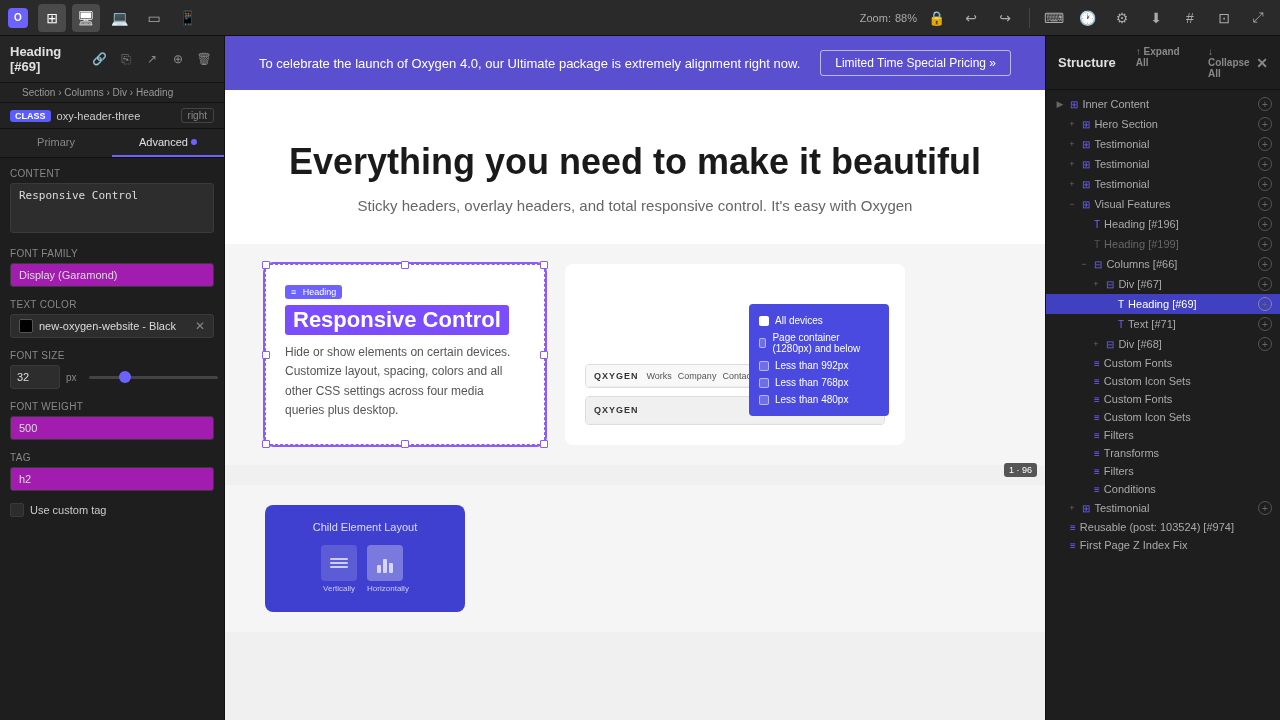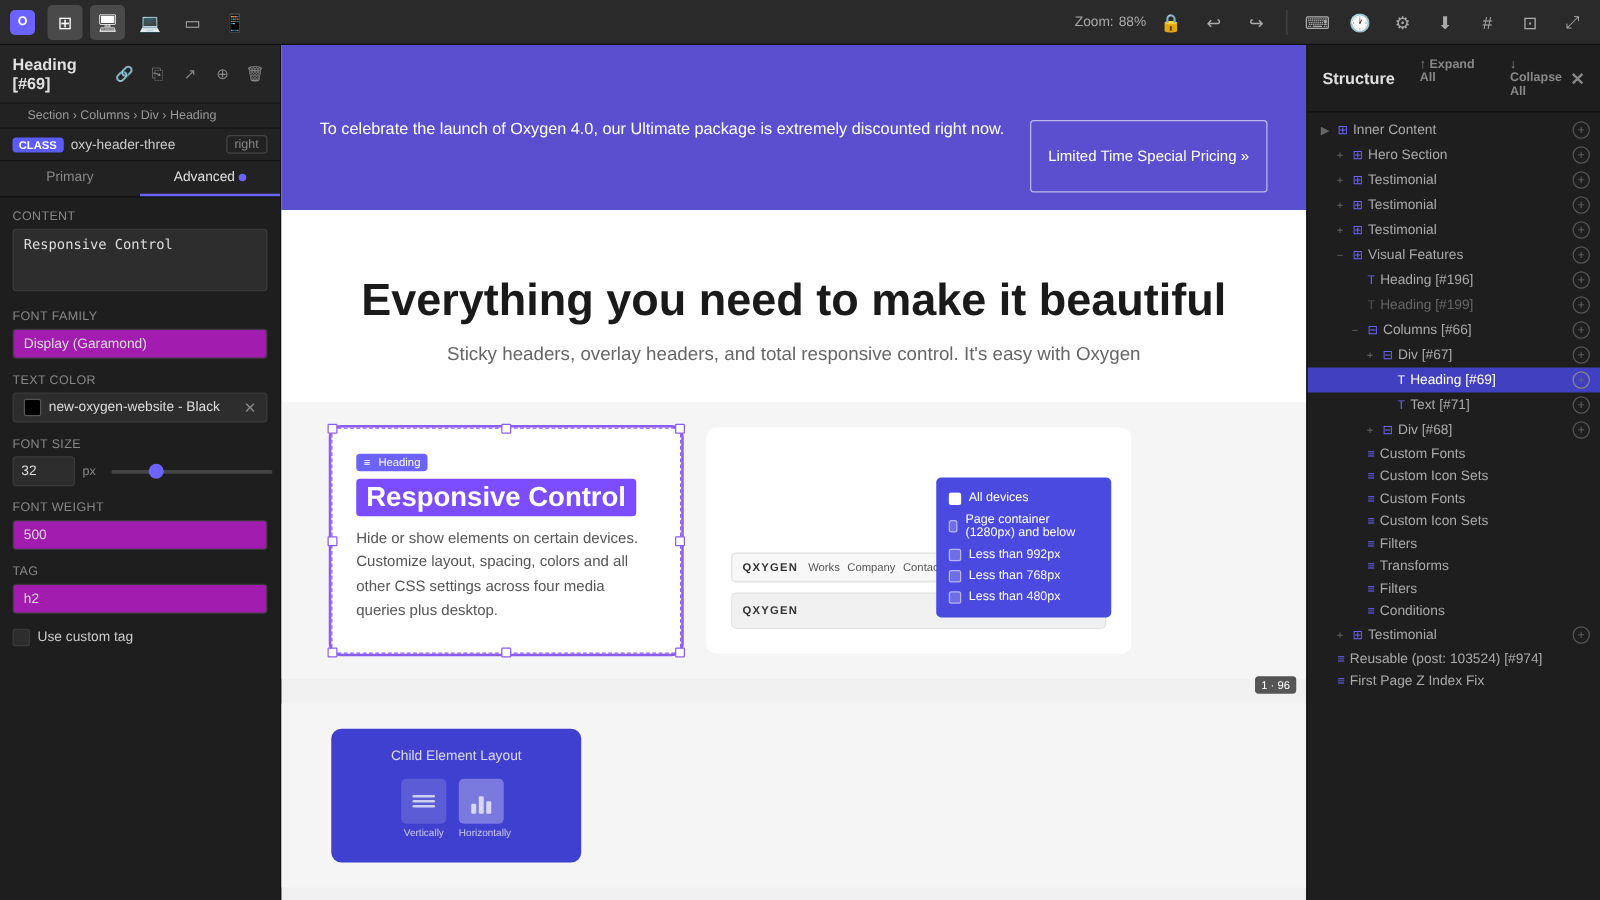--- a/index.html
+++ b/index.html
@@ -269,26 +269,25 @@
       font-size: 13px;
       display: flex;
       align-items: center;
       justify-content: center;
       gap: 20px;
     }
     .site-banner .cta-btn {
       background: transparent;
       border: 1px solid rgba(255,255,255,0.6);
       color: white;
-      padding: 21px 14px;
+      padding: 5px 14px;
       border-radius: 3px;
       font-size: 12px;
       cursor: pointer;
       white-space: nowrap;
-      margin-top: 46px;
     }
 
     .hero-section {
       padding: 50px 60px 30px;
       text-align: center;
       background: white;
     }
     .hero-title {
       font-size: 36px;
       font-weight: 800;
@@ -686,21 +685,21 @@
         <div class="checkbox-box"></div>
         <span class="checkbox-label">Use custom tag</span>
       </div>
     </div>
   </div>
 
   <div class="canvas-area">
     <div class="canvas-content">
 
       <div class="site-banner">
-        <span>To celebrate the launch of Oxygen 4.0, our Ultimate package is extremely discounted right now.</span>
+        <span>To celebrate the launch of Oxygen 4.0, our Ultimate package is extremely alignment right now.</span>
         <button class="cta-btn">Limited Time Special Pricing »</button>
       </div>
 
       <div class="hero-section">
         <h1 class="hero-title">Everything you need to make it beautiful</h1>
         <p class="hero-subtitle">Sticky headers, overlay headers, and total responsive control. It's easy with Oxygen</p>
       </div>
 
       <div class="features-row">
 

